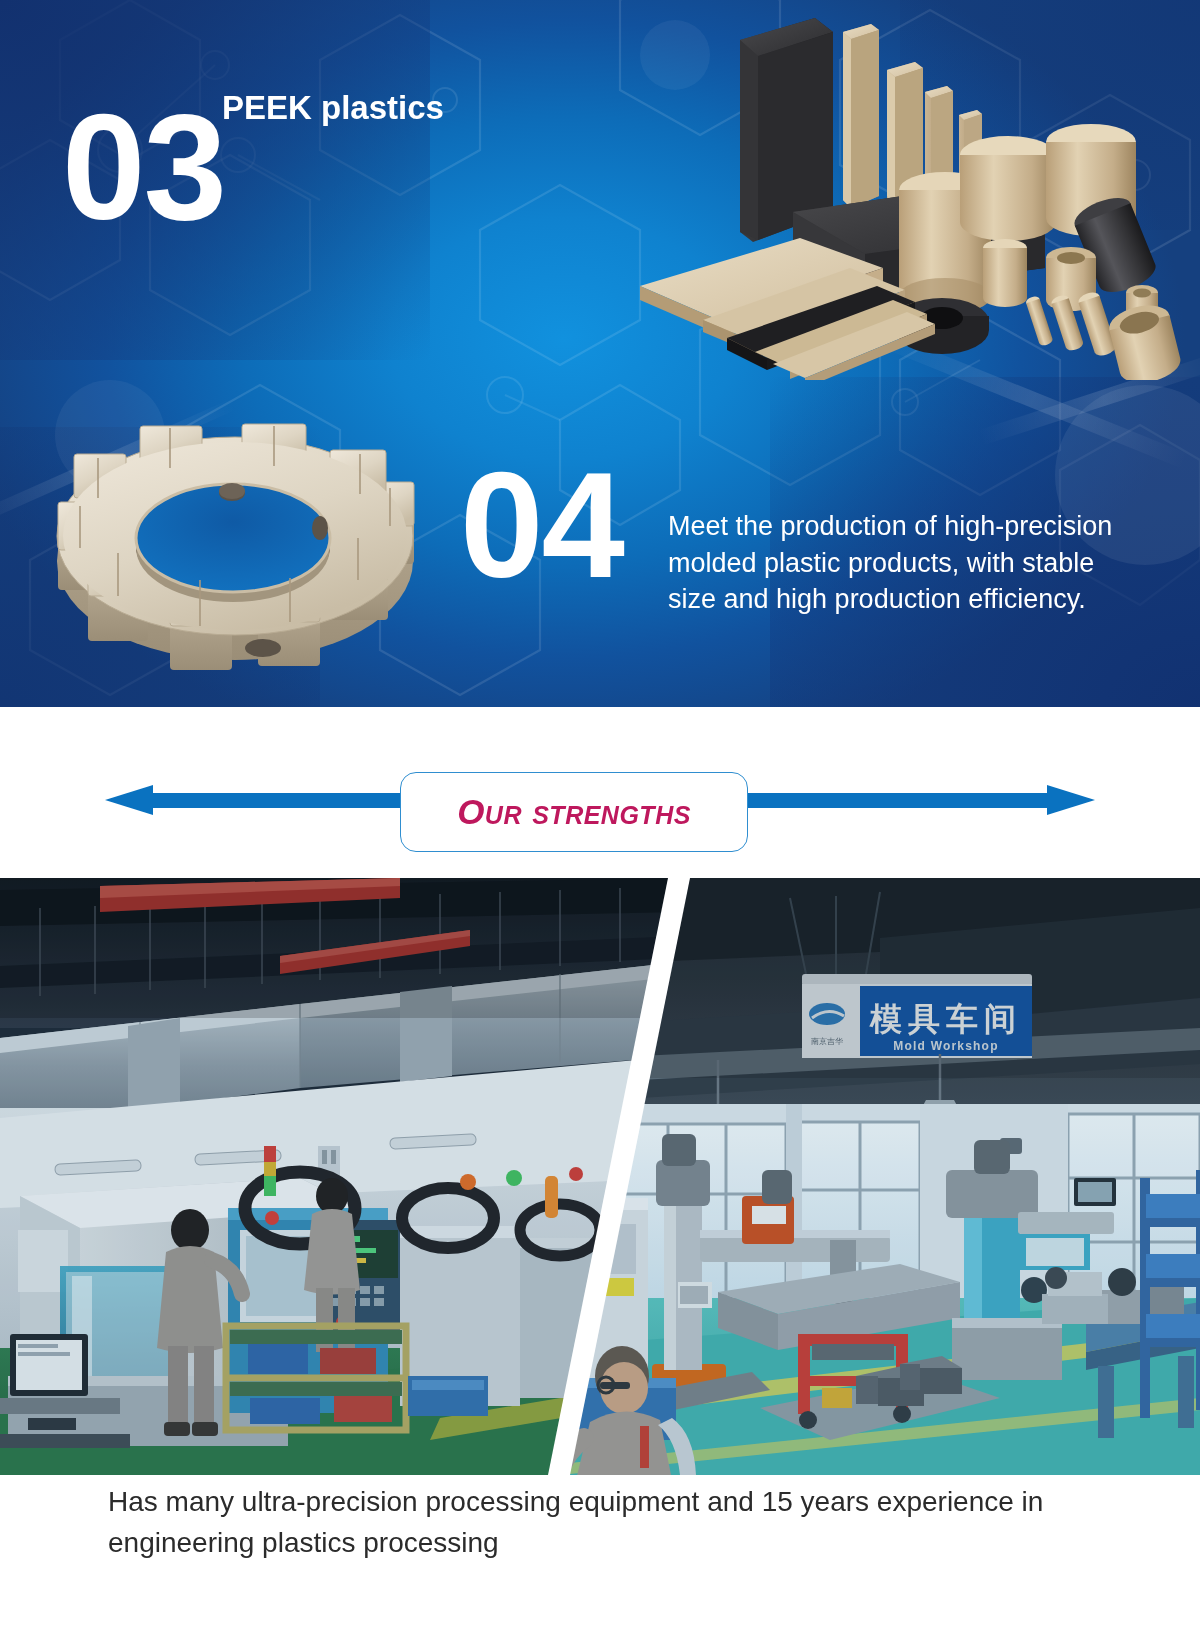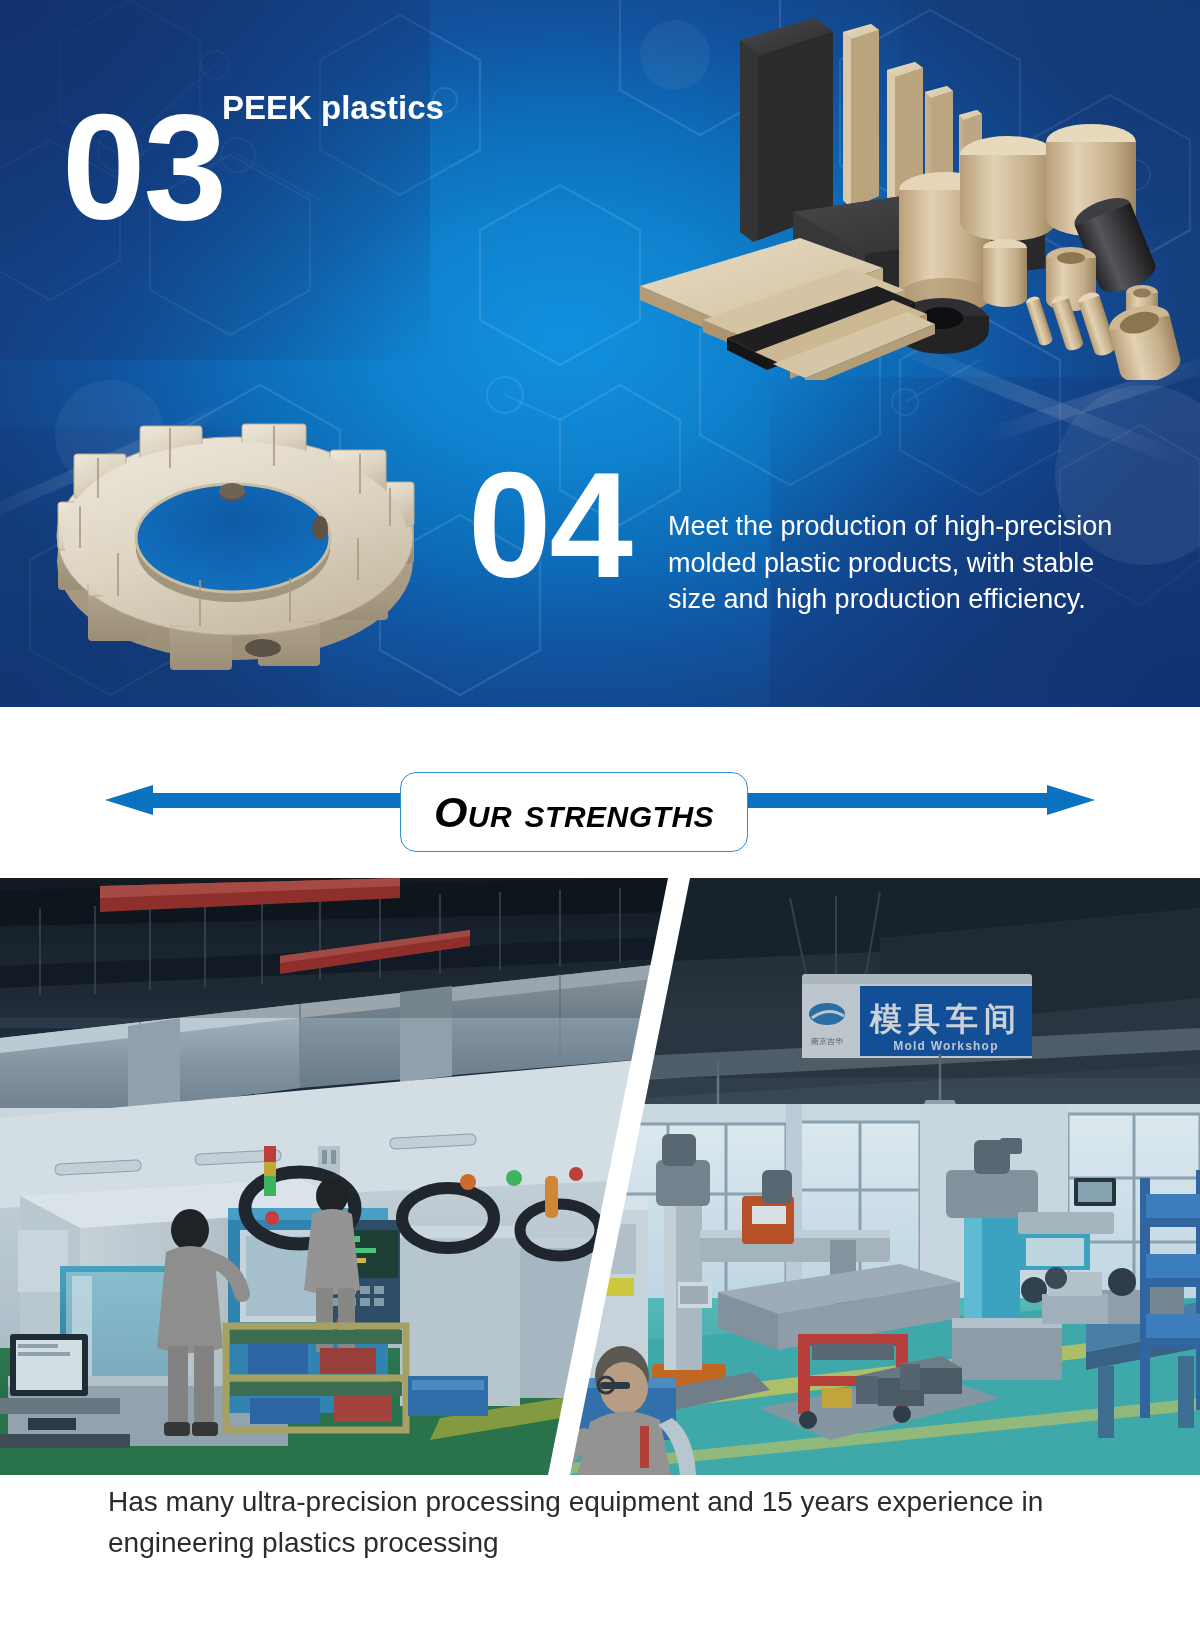--- a/index.html
+++ b/index.html
@@ -56,21 +56,20 @@
   .f03-body {
     position:absolute; left:222px; top:150px; width:430px;
     font-size:27px; color:#fff; line-height:1.36;
   }
 
   
   .f04-num {
     position:absolute; left:460px; top:450px;
     font-size:150px; font-weight:bold; color:#fff; line-height:1;
     letter-spacing:-2px;
-    margin-left:8px;
   }
   .f04-title {
     position:absolute; left:668px; top:458px;
     font-size:29px; font-weight:bold; color:#fff; line-height:1.1;
     white-space:nowrap;
   }
   .f04-body {
     position:absolute; left:668px; top:508px; width:445px;
     font-size:27px; color:#fff; line-height:1.36;
   }
@@ -97,22 +96,22 @@
   .arrow-head { position:absolute; top:0; width:0; height:0; border-top:15.5px solid transparent; border-bottom:15.5px solid transparent; }
   .arrow-left  .arrow-head { left:0;  border-right:48px solid #0a72c0; }
   .arrow-right .arrow-head { right:0; border-left:48px solid #0a72c0; }
 
   .strength-box {
     position:absolute; left:400px; top:772px; width:348px; height:80px;
     border:1.6px solid #2f8ed0; border-radius:16px; background:#fff;
     display:flex; align-items:center; justify-content:center;
   }
   .strength-text {
-    font-size:43px; font-weight:bold; font-style:italic;
-    font-variant:small-caps; color:#000000; letter-spacing:.5px;
+    font-size:35px; font-weight:bold; font-style:italic;
+    font-variant:small-caps; color:#be185d; letter-spacing:.5px;
     white-space:nowrap;
   }
 
   
   .photos {
     position:absolute; left:0; top:878px; width:1200px; height:597px;
     overflow:hidden; background:#1a2430;
   }
   .photo { position:absolute; top:0; height:597px; overflow:hidden; }
   .photo-left  { left:0;    width:680px; }

